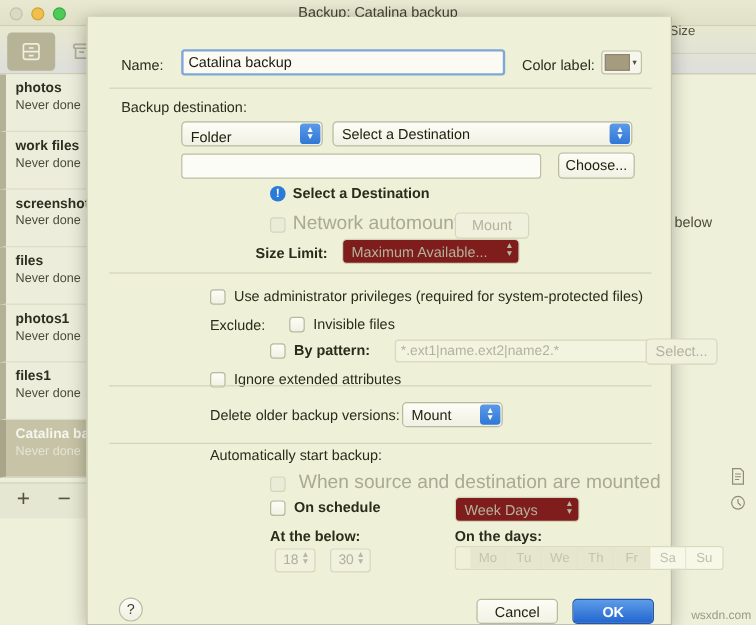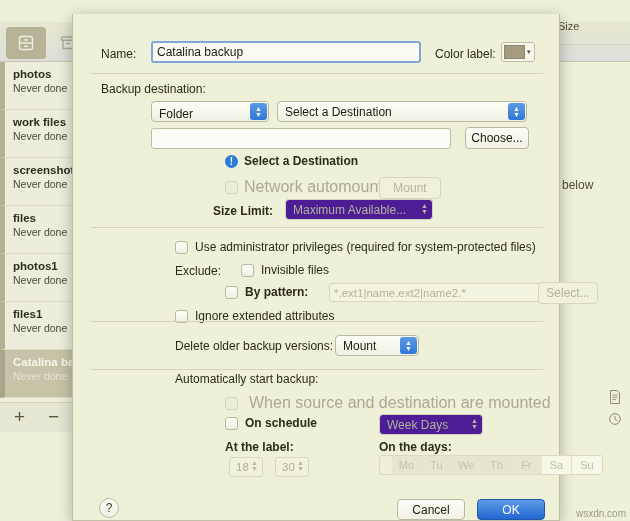--- a/index.html
+++ b/index.html
@@ -152,21 +152,21 @@
     padding-left: 7px;
   }
   .popup .stepper {
     position: absolute; right: 1px; top: 1px; width: 17px; height: 17px;
     background: linear-gradient(#5b9ae6, #2f77d8);
     border-radius: 3px;
     display: flex; flex-direction: column; align-items: center; justify-content: center;
     color: #fff; font-size: 7px; line-height: 6px;
   }
   .popup.disabled {
-    background: #4c1d95; border-color: #d2d3b9; color: #b2b29c;
+    background: #7f1d1d; border-color: #d2d3b9; color: #b2b29c;
   }
   .popup.disabled .stepper-gray {
     position: absolute; right: 4px; top: 3px;
     display: flex; flex-direction: column; align-items: center;
     color: #b8b8a2; font-size: 7px; line-height: 6px;
   }
 
   #dest-type-popup { left: 78px; top: 87px; width: 118px; align-items: flex-end; }
   #dest-select-popup { left: 204px; top: 87px; width: 250px; }
 
@@ -278,34 +278,40 @@
     position: absolute; left: 324px; top: 485px; width: 68px; height: 21px;
     background: linear-gradient(#fdfdf7, #f1f1e4);
     border: 1px solid #b8b9a0; border-radius: 4px;
     font-size: 12px; color: #22220f;
     display: flex; align-items: center; justify-content: center;
   }
   #ok-btn {
     position: absolute; left: 404px; top: 485px; width: 68px; height: 21px;
     background: linear-gradient(#5d9ce8, #2366cf);
     border: 1px solid #2056ab; border-radius: 4px;
-    font-size: 12px; color: #ffffff; font-weight: 400;
+    font-size: 12px; color: #ffffff; font-weight: 700;
     display: flex; align-items: center; justify-content: center;
   }
 
   #watermark {
     position: absolute; right: 4px; bottom: 2px;
     font-size: 10px; color: #9a9a86;
   }
 </style>
 </head>
 <body>
 
 <div id="bg-window">
 
+  <div id="bg-titlebar">
+    <span class="traffic" id="tl-close"></span>
+    <span class="traffic" id="tl-min"></span>
+    <span class="traffic" id="tl-max"></span>
+    <div id="bg-title">Backup: Catalina backup</div>
+  </div>
 
   <div id="bg-toolbar">
     <div class="tb-icon" id="tb-icon-1">
       <svg width="18" height="18" viewBox="0 0 18 18">
         <rect x="2.5" y="2.5" width="13" height="13" rx="2" fill="none" stroke="#efefe0" stroke-width="1.4"></rect>
         <line x1="2.5" y1="9" x2="15.5" y2="9" stroke="#efefe0" stroke-width="1.4"></line>
         <line x1="7" y1="6" x2="11" y2="6" stroke="#efefe0" stroke-width="1.4"></line>
         <line x1="7" y1="12.3" x2="11" y2="12.3" stroke="#efefe0" stroke-width="1.4"></line>
       </svg>
     </div>
@@ -482,21 +488,21 @@
     <span class="lbl lbl-bold">On schedule</span>
   </div>
   <div class="popup disabled" id="freq-popup">
     <span>Week Days</span>
     <span class="stepper-gray">
         <span>▲</span>
         <span>▼</span>
       </span>
   </div>
 
-  <div class="row lbl lbl-bold" id="attime-label">At the label:</div>
+  <div class="row lbl lbl-bold" id="attime-label">At the below:</div>
   <div class="row lbl lbl-bold" id="ondays-label">On the days:</div>
 
   <div class="stepper-field" id="hour-stepper">
     <span>18</span>
     <span class="sarrow">
         <span>▲</span>
         <span>▼</span>
       </span>
   </div>
   <div class="stepper-field" id="min-stepper">

